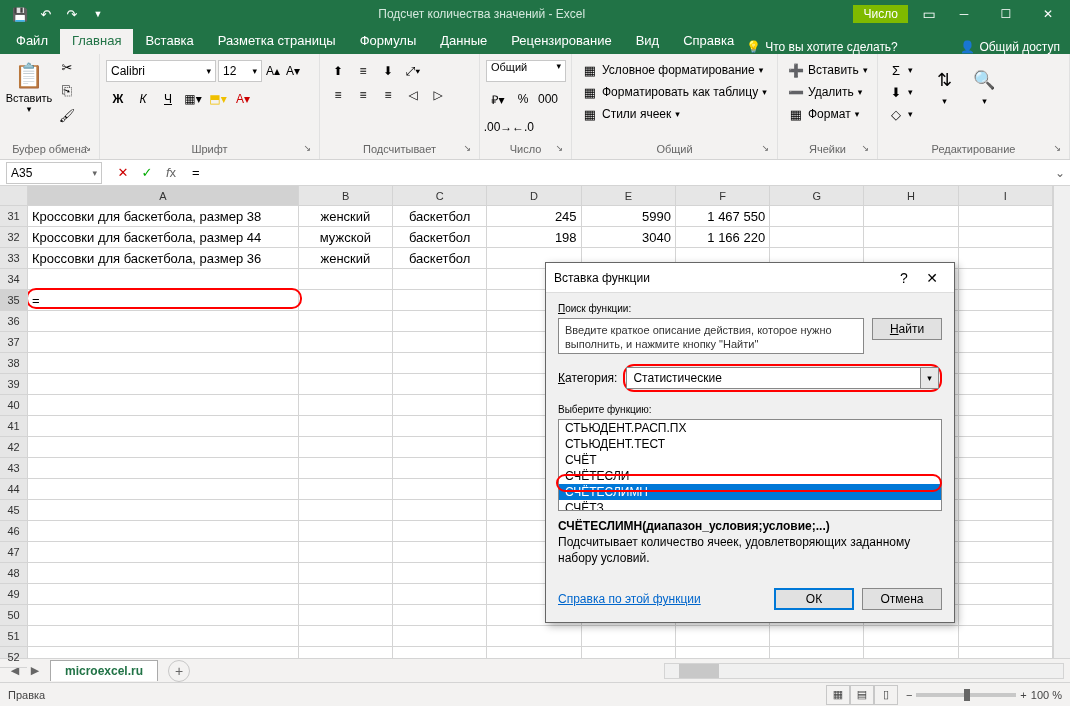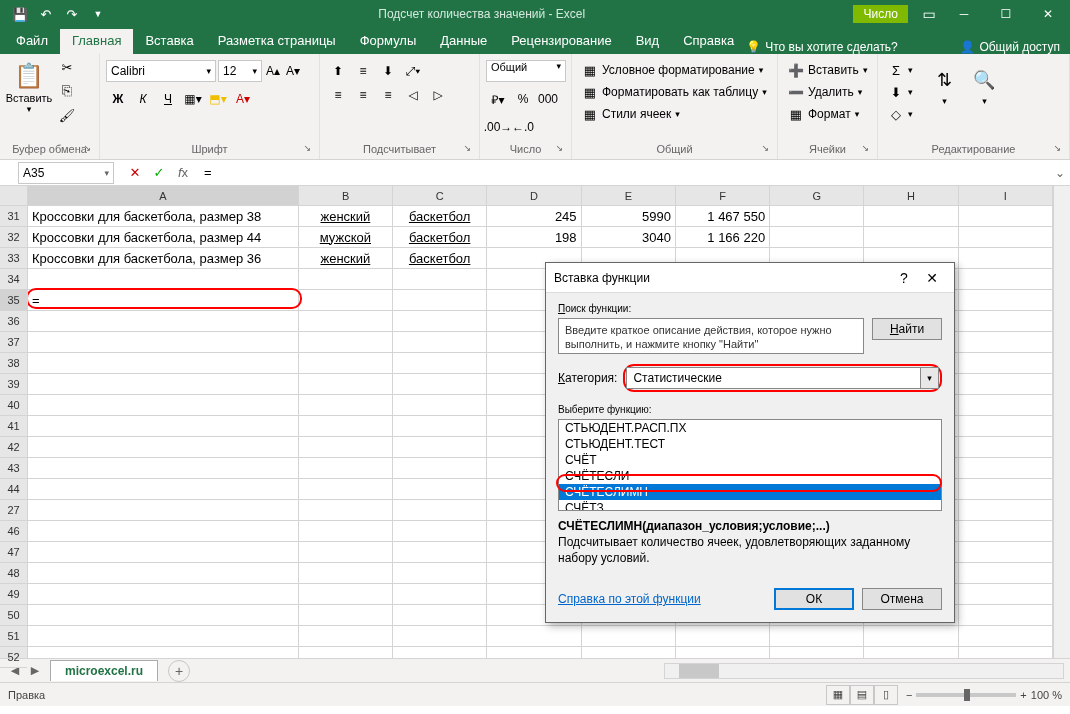--- a/index.html
+++ b/index.html
@@ -42,21 +42,21 @@
 .btn-row { display: flex; gap: 1px; margin-top: 2px; }
 .btn-row .b { width: 24px; height: 22px; display: flex; align-items: center; justify-content: center; font-size: 12px; cursor: pointer; }
 .align-grid { display: flex; flex-direction: column; gap: 2px; }
 .align-grid .row { display: flex; gap: 1px; }
 .align-grid .row .b { width: 24px; height: 22px; display: flex; align-items: center; justify-content: center; font-size: 12px; cursor: pointer; }
 .col-stack { display: flex; flex-direction: column; gap: 2px; }
 .col-stack .item { display: flex; align-items: center; gap: 4px; font-size: 12px; padding: 2px 4px; cursor: pointer; white-space: nowrap; }
 .col-stack .item .tiny-icon { width: 16px; height: 16px; display: inline-flex; align-items: center; justify-content: center; font-size: 13px; }
 
 
-.formula-bar { height: 26px; background: #fff; border-bottom: 1px solid #d4d4d4; display: flex; align-items: center; padding-left: 12px; }
+.formula-bar { height: 26px; background: #fff; border-bottom: 1px solid #d4d4d4; display: flex; align-items: center; }
 .name-box { width: 96px; height: 22px; border: 1px solid #c8c8c8; margin: 0 6px; display: flex; align-items: center; padding: 0 4px; font-size: 12px; }
 .name-box .dd { margin-left: auto; font-size: 9px; color: #666; }
 .fb-btns { display: flex; gap: 2px; margin: 0 4px; }
 .fb-btns .b { width: 22px; height: 20px; display: flex; align-items: center; justify-content: center; color: #666; cursor: pointer; font-size: 13px; }
 .fb-btns .b.red { color: #c00; }
 .fb-btns .b.green { color: #0a0; }
 .formula-input { flex: 1; height: 22px; border: none; padding: 0 6px; font-size: 13px; outline: none; }
 .fb-expand { width: 20px; display: flex; align-items: center; justify-content: center; color: #666; cursor: pointer; }
 
 
@@ -64,21 +64,21 @@
 .row-headers { width: 28px; background: #e6e6e6; border-right: 1px solid #d4d4d4; }
 .row-headers .rh { height: 21px; border-bottom: 1px solid #d4d4d4; display: flex; align-items: center; justify-content: center; font-size: 11px; color: #333; }
 .row-headers .corner { height: 20px; border-bottom: 1px solid #d4d4d4; background: #e6e6e6; }
 .grid-main { flex: 1; overflow: hidden; position: relative; }
 .col-headers { height: 20px; background: #e6e6e6; display: flex; border-bottom: 1px solid #d4d4d4; }
 .col-headers .ch { border-right: 1px solid #d4d4d4; display: flex; align-items: center; justify-content: center; font-size: 11px; color: #333; }
 .cells { position: relative; }
 .cells .row { display: flex; height: 21px; }
 .cells .cell { border-right: 1px solid #d4d4d4; border-bottom: 1px solid #d4d4d4; padding: 0 4px; display: flex; align-items: center; font-size: 13px; overflow: hidden; white-space: nowrap; }
 .cells .cell.r { justify-content: flex-end; }
-.cells .cell.c { justify-content: center; text-decoration: underline; }
+.cells .cell.c { justify-content: center; }
 .active-cell-outline { position: absolute; border: 2px solid red; border-radius: 10px; pointer-events: none; }
 .col-headers .ch.active, .row-headers .rh.active { background: #d2d2d2; }
 
 .vscroll { width: 17px; background: #f0f0f0; border-left: 1px solid #d4d4d4; }
 
 
 .sheet-tabs { height: 24px; background: #f3f2f1; border-top: 1px solid #d4d4d4; display: flex; align-items: center; }
 .sheet-tabs .nav { display: flex; gap: 2px; margin: 0 6px; }
 .sheet-tabs .nav .b { width: 18px; height: 18px; display: flex; align-items: center; justify-content: center; font-size: 11px; color: #666; cursor: pointer; }
 .sheet-tabs .tab { padding: 3px 14px; background: #fff; border: 1px solid #aaa; border-bottom: none; font-size: 12px; color: #217346; font-weight: bold; cursor: pointer; }
@@ -356,21 +356,21 @@
         <div class="rh active">35</div>
         <div class="rh">36</div>
         <div class="rh">37</div>
         <div class="rh">38</div>
         <div class="rh">39</div>
         <div class="rh">40</div>
         <div class="rh">41</div>
         <div class="rh">42</div>
         <div class="rh">43</div>
         <div class="rh">44</div>
-        <div class="rh">27</div>
+        <div class="rh">45</div>
         <div class="rh">46</div>
         <div class="rh">47</div>
         <div class="rh">48</div>
         <div class="rh">49</div>
         <div class="rh">50</div>
         <div class="rh">51</div>
         <div class="rh">52</div>
       </div>
   </div>
   <div class="grid-main">

